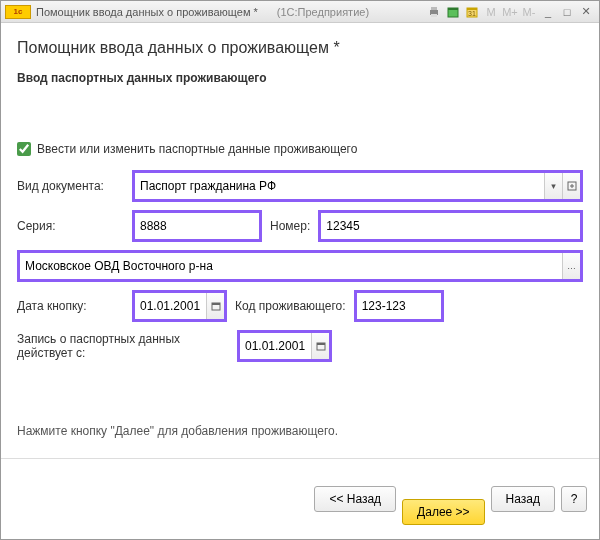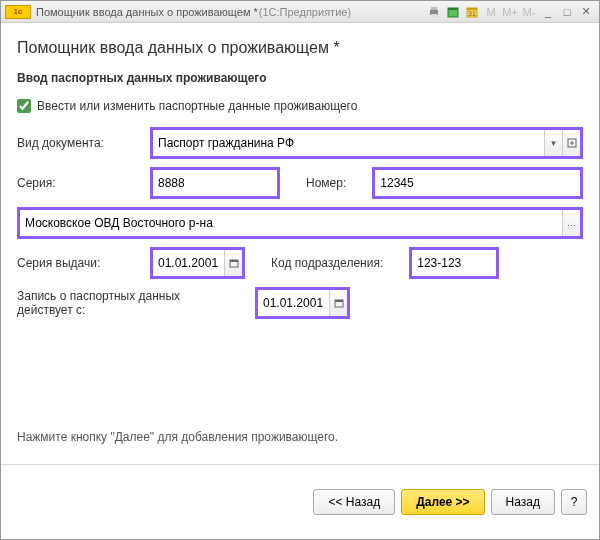--- a/index.html
+++ b/index.html
@@ -30,21 +30,21 @@
     background: #ffcc00;
     border: 1px solid #cc9900;
     margin-right: 5px;
     font-size: 8px;
     text-align: center;
     line-height: 12px;
     color: #b13f00;
     font-weight: bold;
   }
   .titlebar .title-text { flex: 0 0 auto; color: #555; }
-  .titlebar .title-app { color: #888; margin-left: 1px; }
+  .titlebar .title-app { color: #888; margin-left: 19px; }
   .titlebar .spacer { flex: 1; }
   .titlebar .tb-btn {
     width: 18px; height: 16px;
     display: inline-flex;
     align-items: center;
     justify-content: center;
     margin-left: 1px;
     color: #666;
     font-size: 11px;
     cursor: pointer;
@@ -64,33 +64,33 @@
   }
   .section-title {
     font-size: 12px;
     font-weight: bold;
     margin: 0 0 14px 0;
   }
   .checkbox-row {
     display: flex;
     align-items: center;
     margin-bottom: 14px;
+    margin-top: 43px;
   }
   .checkbox-row input[type=checkbox] {
     accent-color: #4a9b4a;
     margin: 0 6px 0 0;
     width: 14px; height: 14px;
   }
   .checkbox-row label { color: #333; }
   .form-row {
     display: flex;
     align-items: center;
     margin-bottom: 8px;
     min-height: 24px;
-    gap: 18px;
   }
   .label-col {
     width: 115px;
     flex-shrink: 0;
     color: #333;
   }
   .input-wrap {
     display: flex;
     align-items: stretch;
     border: 3px solid #8b5cf6;
@@ -121,42 +121,43 @@
   }
   .input-btn svg { display:block; }
   .mid-label { margin: 4px 8px; }
   .hint-text {
     margin-top: auto;
     color: #555;
     padding: 10px 0 12px 0;
   }
   .footer {
     border-top: 1px solid #ddd;
-    padding: 24px 12px;
+    padding: 14px 12px;
     display: flex;
     justify-content: flex-end;
     gap: 6px;
     align-items: center;
   }
   .btn {
     height: 26px;
     padding: 0 14px;
     border: 1px solid #aaa;
     background: linear-gradient(to bottom,#fdfdfd,#ececec);
     border-radius: 3px;
     font-family: inherit;
     font-size: 12px;
     cursor: pointer;
     display: inline-flex;
     align-items: center;
   }
   .btn.primary {
     background: linear-gradient(to bottom,#ffe97a,#ffd633);
     border-color: #c9a400;
-    font-weight: bold;
+    font-weight: normal;
+    margin-top: 26px;
   }
   .btn.help {
     width: 26px;
     padding: 0;
     justify-content: center;
   }
 </style>
 </head>
 <body>
 
@@ -230,31 +231,31 @@
   </div>
 
   <div class="form-row">
     <div class="input-wrap" style="flex:1">
       <input value="Московское ОВД Восточного р-на" style="">
       <div class="input-btn">…</div>
     </div>
   </div>
 
   <div class="form-row">
-    <div class="label-col">Серия выдачи:</div>
+    <div class="label-col">Дата кнопку:</div>
     <div class="input-wrap" style="width:95px">
       <input value="01.01.2001" style="">
       <div class="input-btn">
           <svg width="10" height="10" viewBox="0 0 10 10">
             <rect x="1" y="2" width="8" height="7" fill="none" stroke="#666"></rect>
             <rect x="1" y="2" width="8" height="2" fill="#666"></rect>
           </svg>
         </div>
     </div>
-    <div class="mid-label">Код подразделения:</div>
+    <div class="mid-label">Код проживающего:</div>
     <div class="input-wrap" style="width:90px">
       <input value="123-123" style="">
     </div>
   </div>
 
   <div class="form-row">
     <div style="width:220px">Запись о паспортных данных действует с:</div>
     <div class="input-wrap" style="width:95px">
       <input value="01.01.2001" style="">
       <div class="input-btn">

